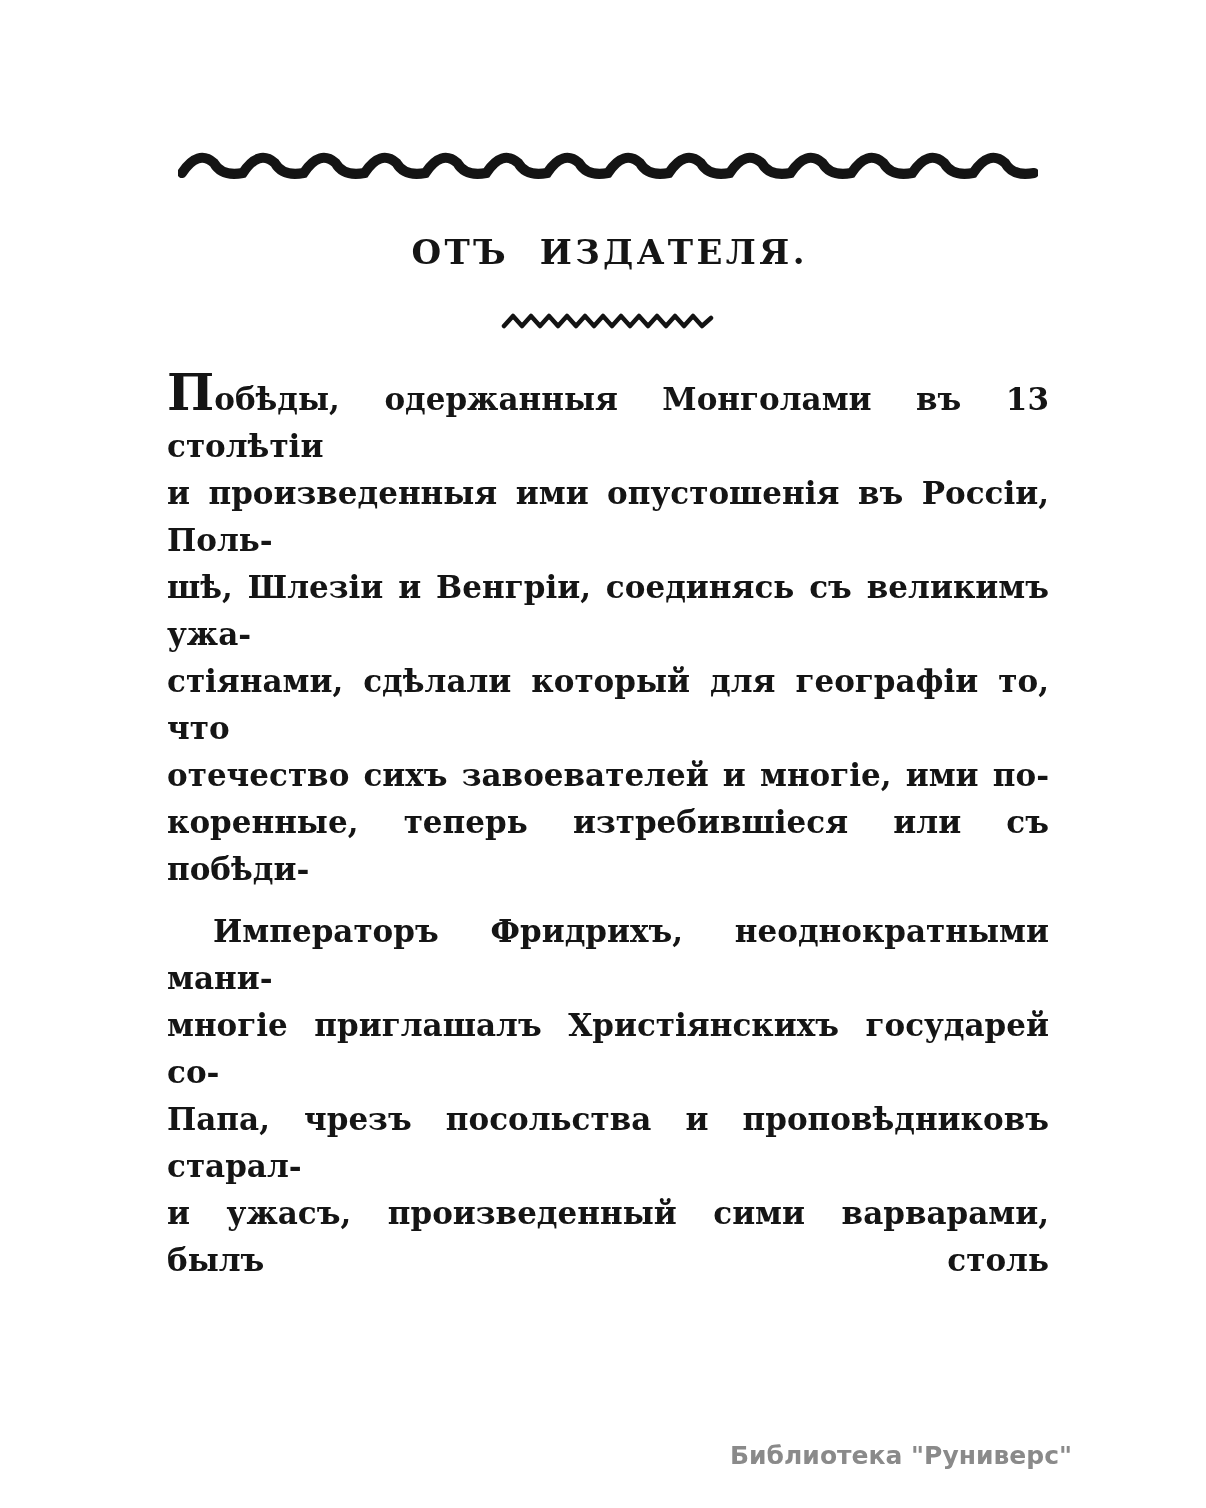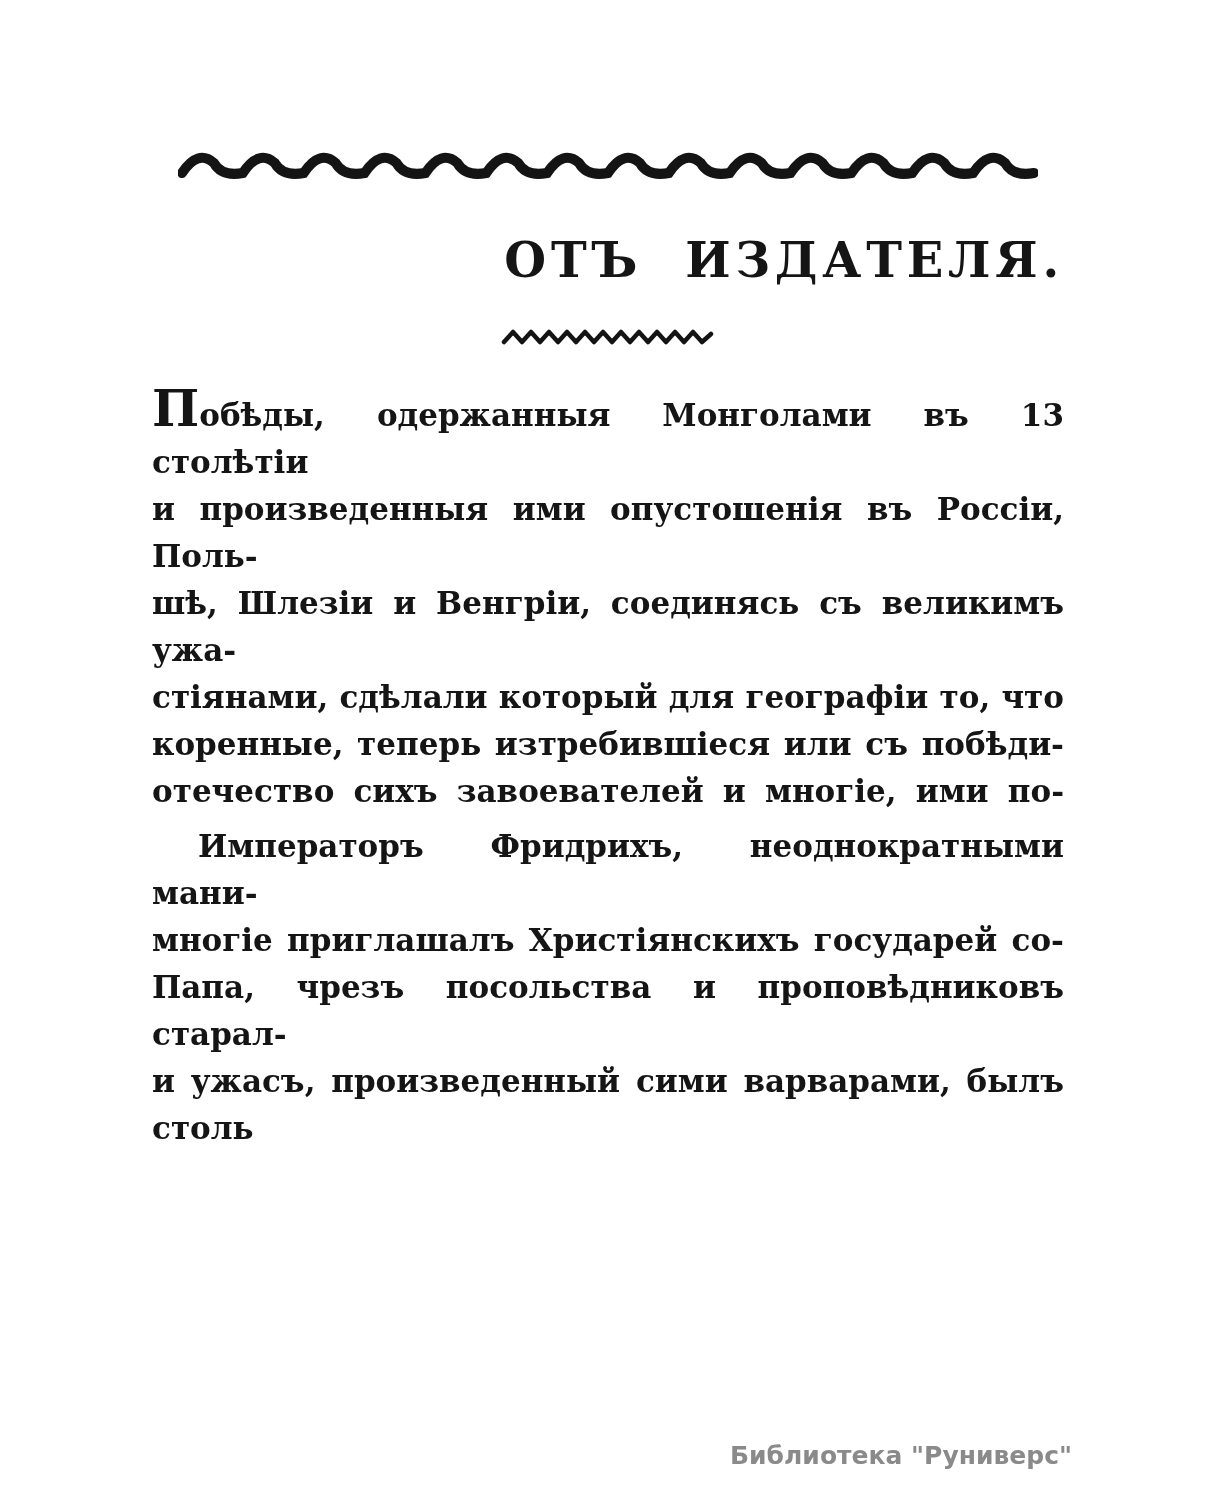--- a/index.html
+++ b/index.html
@@ -18,36 +18,36 @@
     overflow:hidden;
   }
   .content{
     position:absolute;
     left:152px;top:150px;
     width:912px;
   }
   .rope{display:block;margin:0 auto;width:860px;height:32px;}
   .page-title{
     margin:50px 0 0 0;
-    text-align:right;
-    font-size:48px;
+    text-align:center;
+    font-size:34px;
     font-weight:bold;
     letter-spacing:0.10em;
     word-spacing:0.45em;
     text-indent:0.10em;
     white-space:nowrap;
   }
   .squiggle{display:block;margin:38px auto 0;width:215px;height:22px;}
   .body-text{
     margin-top:36px;
     font-size:31px;
     font-weight:bold;
     line-height:47px;
   }
-  .paragraph{margin:0;}
+  .paragraph{margin:15px;}
   .paragraph + .paragraph{margin-top:8px;}
   .line{
     text-align:justify;
     text-align-last:justify;
     white-space:normal;
   }
   .line.indent{text-indent:46px;}
   .dropline::first-letter{
     font-size:50px;
     line-height:1;
@@ -93,22 +93,22 @@
       <polyline points="3,16 12,6 21,16 30,6 39,16 48,6 57,16 66,6 75,16 84,6 93,16 102,6 111,16 120,6 129,16 138,6 147,16 156,6 165,16 174,6 183,16 192,6 201,16 210,8" fill="none" stroke="#141414" stroke-width="4.5" stroke-linecap="round" stroke-linejoin="round"></polyline>
     </svg>
 
     <section class="body-text">
 
       <div class="paragraph">
         <div class="line dropline">Побѣды, одержанныя Монголами въ 13 столѣтіи</div>
         <div class="line">и произведенныя ими опустошенія въ Россіи, Поль-</div>
         <div class="line">шѣ, Шлезіи и Венгріи, соединясь съ великимъ ужа-</div>
         <div class="line">стіянами, сдѣлали который для географіи то, что</div>
+        <div class="line">отечество сихъ завоевателей и многіе, ими по-</div>
         <div class="line">коренные, теперь изтребившіеся или съ побѣди-</div>
-        <div class="line">отечество сихъ завоевателей и многіе, ими по-</div>
       </div>
 
       <div class="paragraph">
         <div class="line indent">Императоръ Фридрихъ, неоднократными мани-</div>
         <div class="line">многіе приглашалъ Христіянскихъ государей со-</div>
         <div class="line">Папа, чрезъ посольства и проповѣдниковъ старал-</div>
         <div class="line">и ужасъ, произведенный сими варварами, былъ столь</div>
 
       </div>
 

